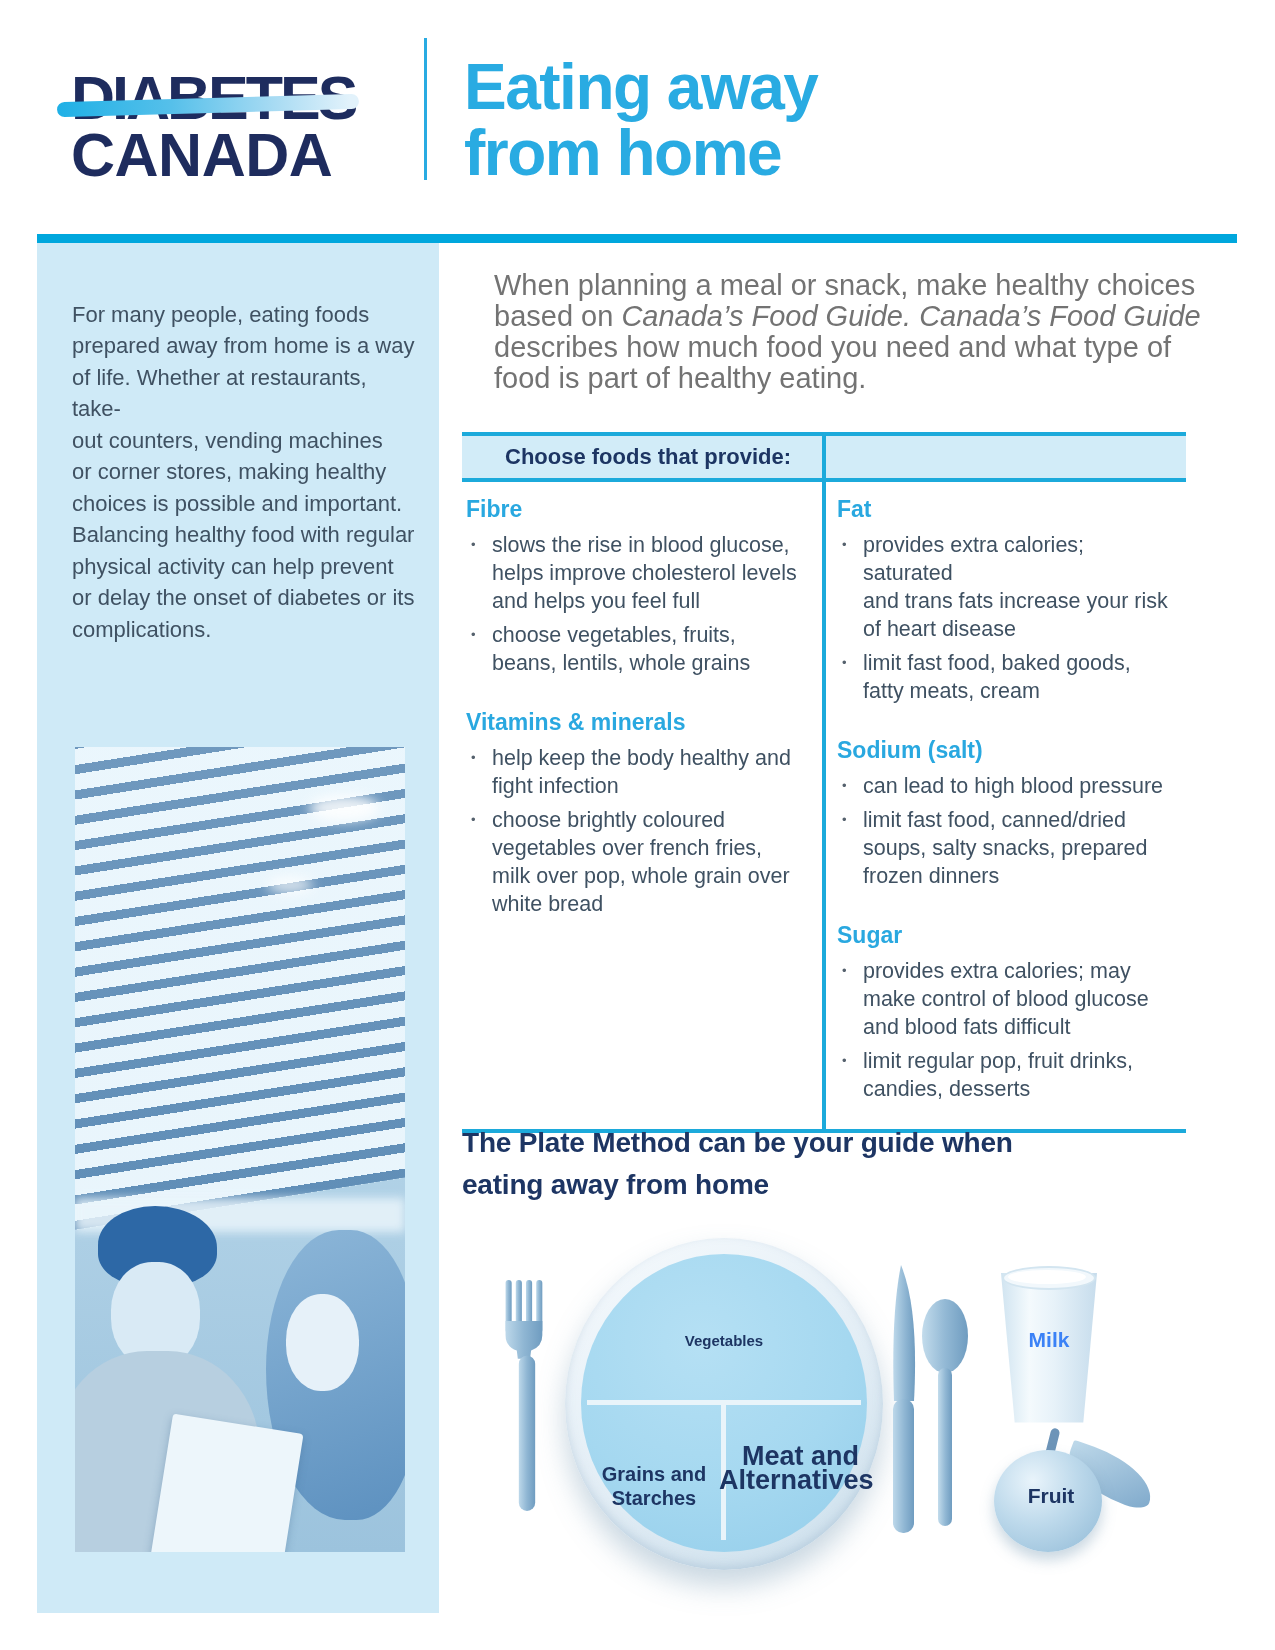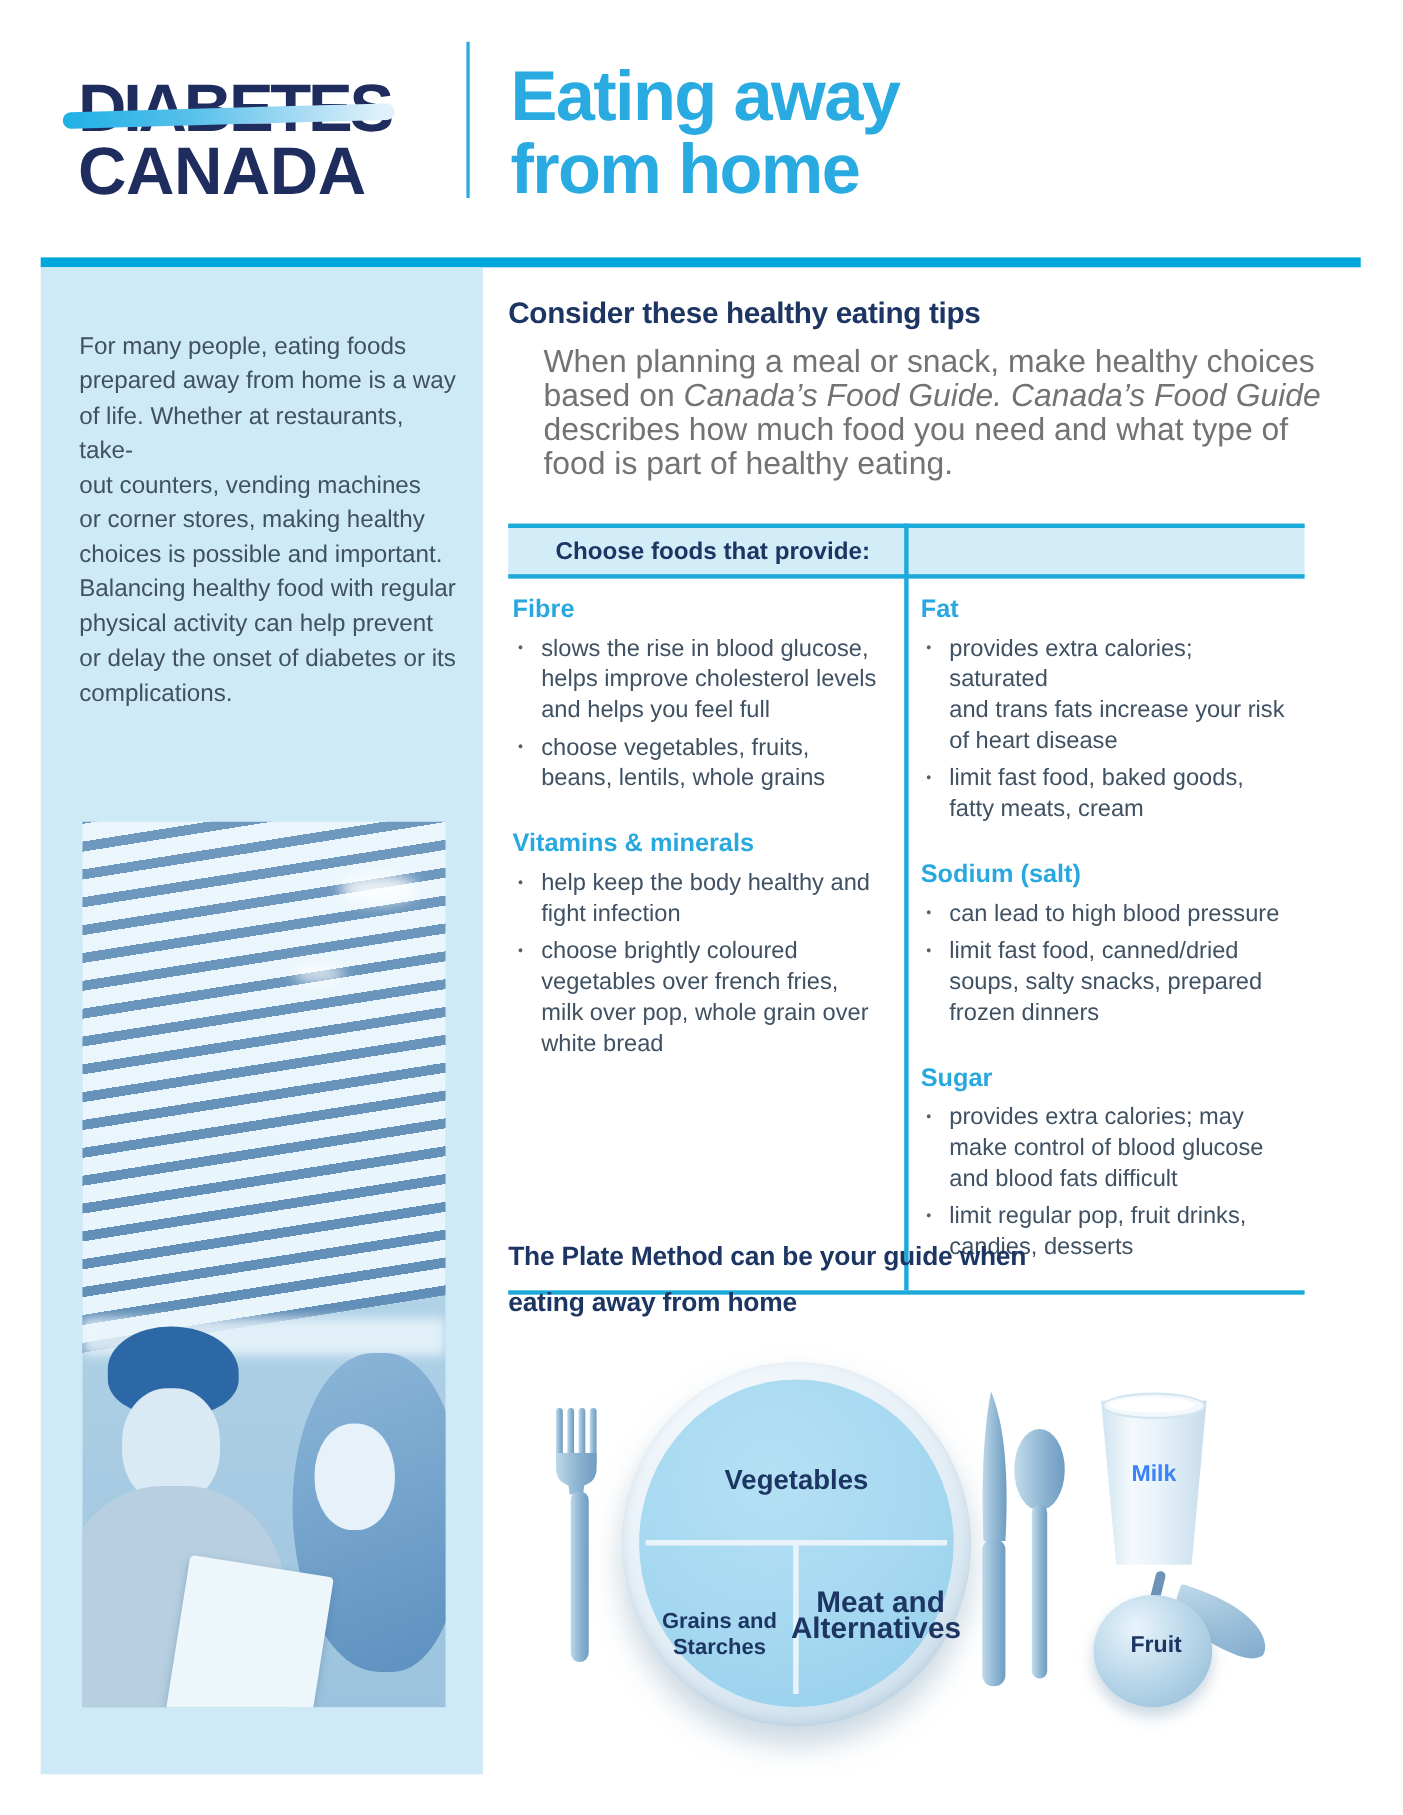--- a/index.html
+++ b/index.html
@@ -53,33 +53,33 @@
   .ft-cell{width:50%;box-sizing:border-box;padding:8px 14px 26px 4px;}
   .ft-cell.right{padding-left:13px;}
   .ft-vline{position:absolute;left:360px;top:0;bottom:0;width:4px;background:#1caadb;}
   .t-sec{font-size:23px;font-weight:700;color:#29a8e0;margin:32px 0 8px 0;}
   .t-sec:first-child{margin-top:6px;}
   .bullet{display:flex;margin-top:6px;font-size:21.5px;line-height:28px;color:#3f5162;}
   .dot{flex:0 0 26px;font-size:13px;line-height:28px;color:#55616d;padding-left:5px;box-sizing:border-box;}
   .btxt{white-space:pre-line;}
 
   
-  .plate-heading{position:absolute;left:462px;top:1122px;font-size:24px;line-height:42px;
+  .plate-heading{position:absolute;left:462px;top:1122px;font-size:28px;line-height:42px;
                  font-weight:700;color:#1d3563;white-space:pre-line;letter-spacing:-0.2px;}
   .scene{position:absolute;left:462px;top:1180px;width:760px;height:450px;}
   .fork{position:absolute;left:36px;top:98px;width:58px;height:235px;}
   .plate{position:absolute;left:103px;top:58px;width:318px;height:332px;border-radius:50%;
          background:linear-gradient(150deg,#f6fafd 0%,#e2edf5 55%,#cadeeb 100%);
          box-shadow:0 16px 28px rgba(100,140,170,.35), inset 0 -4px 10px rgba(140,170,195,.35);}
   .plate-inner{position:absolute;left:16px;top:16px;right:16px;bottom:18px;border-radius:50%;
          background:radial-gradient(circle at 42% 30%, #b5e0f4 0%, #a5d8f0 55%, #93cdea 100%);}
   .pl-hdiv{position:absolute;left:2%;top:146px;width:96%;height:5px;background:#e9f4fa;}
   .pl-vdiv{position:absolute;left:calc(50% - 3px);top:150px;bottom:4%;width:5px;background:#e9f4fa;}
   .pl-label{position:absolute;font-weight:700;color:#1d3563;text-align:center;}
-  .lbl-veg{left:0;width:100%;top:78px;font-size:25px;}
+  .lbl-veg{left:0;width:100%;top:78px;font-size:15px;}
   .lbl-grains{left:8px;width:130px;top:190px;font-size:20px;line-height:24px;margin-top:18px;}
   .lbl-meat{right:8px;width:140px;top:190px;font-size:27px;line-height:24px;text-align:right;}
   .knife{position:absolute;left:422px;top:83px;width:38px;height:272px;}
   .spoon{position:absolute;left:456px;top:118px;width:56px;height:230px;}
   .milk{position:absolute;left:538px;top:86px;width:98px;height:158px;}
   .glass-body{position:absolute;left:0;top:7px;width:100%;height:151px;
         clip-path:polygon(1% 0%,99% 0%,85% 99%,15% 99%);
         background:linear-gradient(90deg,#cfe3f0 0%,#f4fafd 30%,#e7f2f9 55%,#c6dcec 100%);
         }
   .glass-rim{position:absolute;left:2px;top:0;width:94px;height:24px;border-radius:50%;
@@ -134,21 +134,20 @@
       <div class="man-hair"></div>
       <div class="man-face"></div>
       <div class="man-body"></div>
       <div class="woman-hair"></div>
       <div class="woman-face"></div>
       <div class="menu-card"></div>
     </div>
   </div>
 
   <div class="main">
-    <h2 class="tips-heading">Consider these healthy eating tips</h2>
     <div class="tips-intro"><span>When planning a meal or snack, make healthy choices based on </span><span style="font-style: italic;">Canada’s Food Guide.</span><span> </span><span style="font-style: italic;">Canada’s Food Guide</span><span> describes how much food you need and what type of food is part of healthy eating.</span></div>
 
     <div class="food-table">
       <div class="ft-head">
         <div class="ft-hcell">Choose foods that provide:</div>
       </div>
       <div class="ft-body">
         <div class="ft-cell left">
             <div class="t-sec">Fibre</div>
             <div class="bullet">

